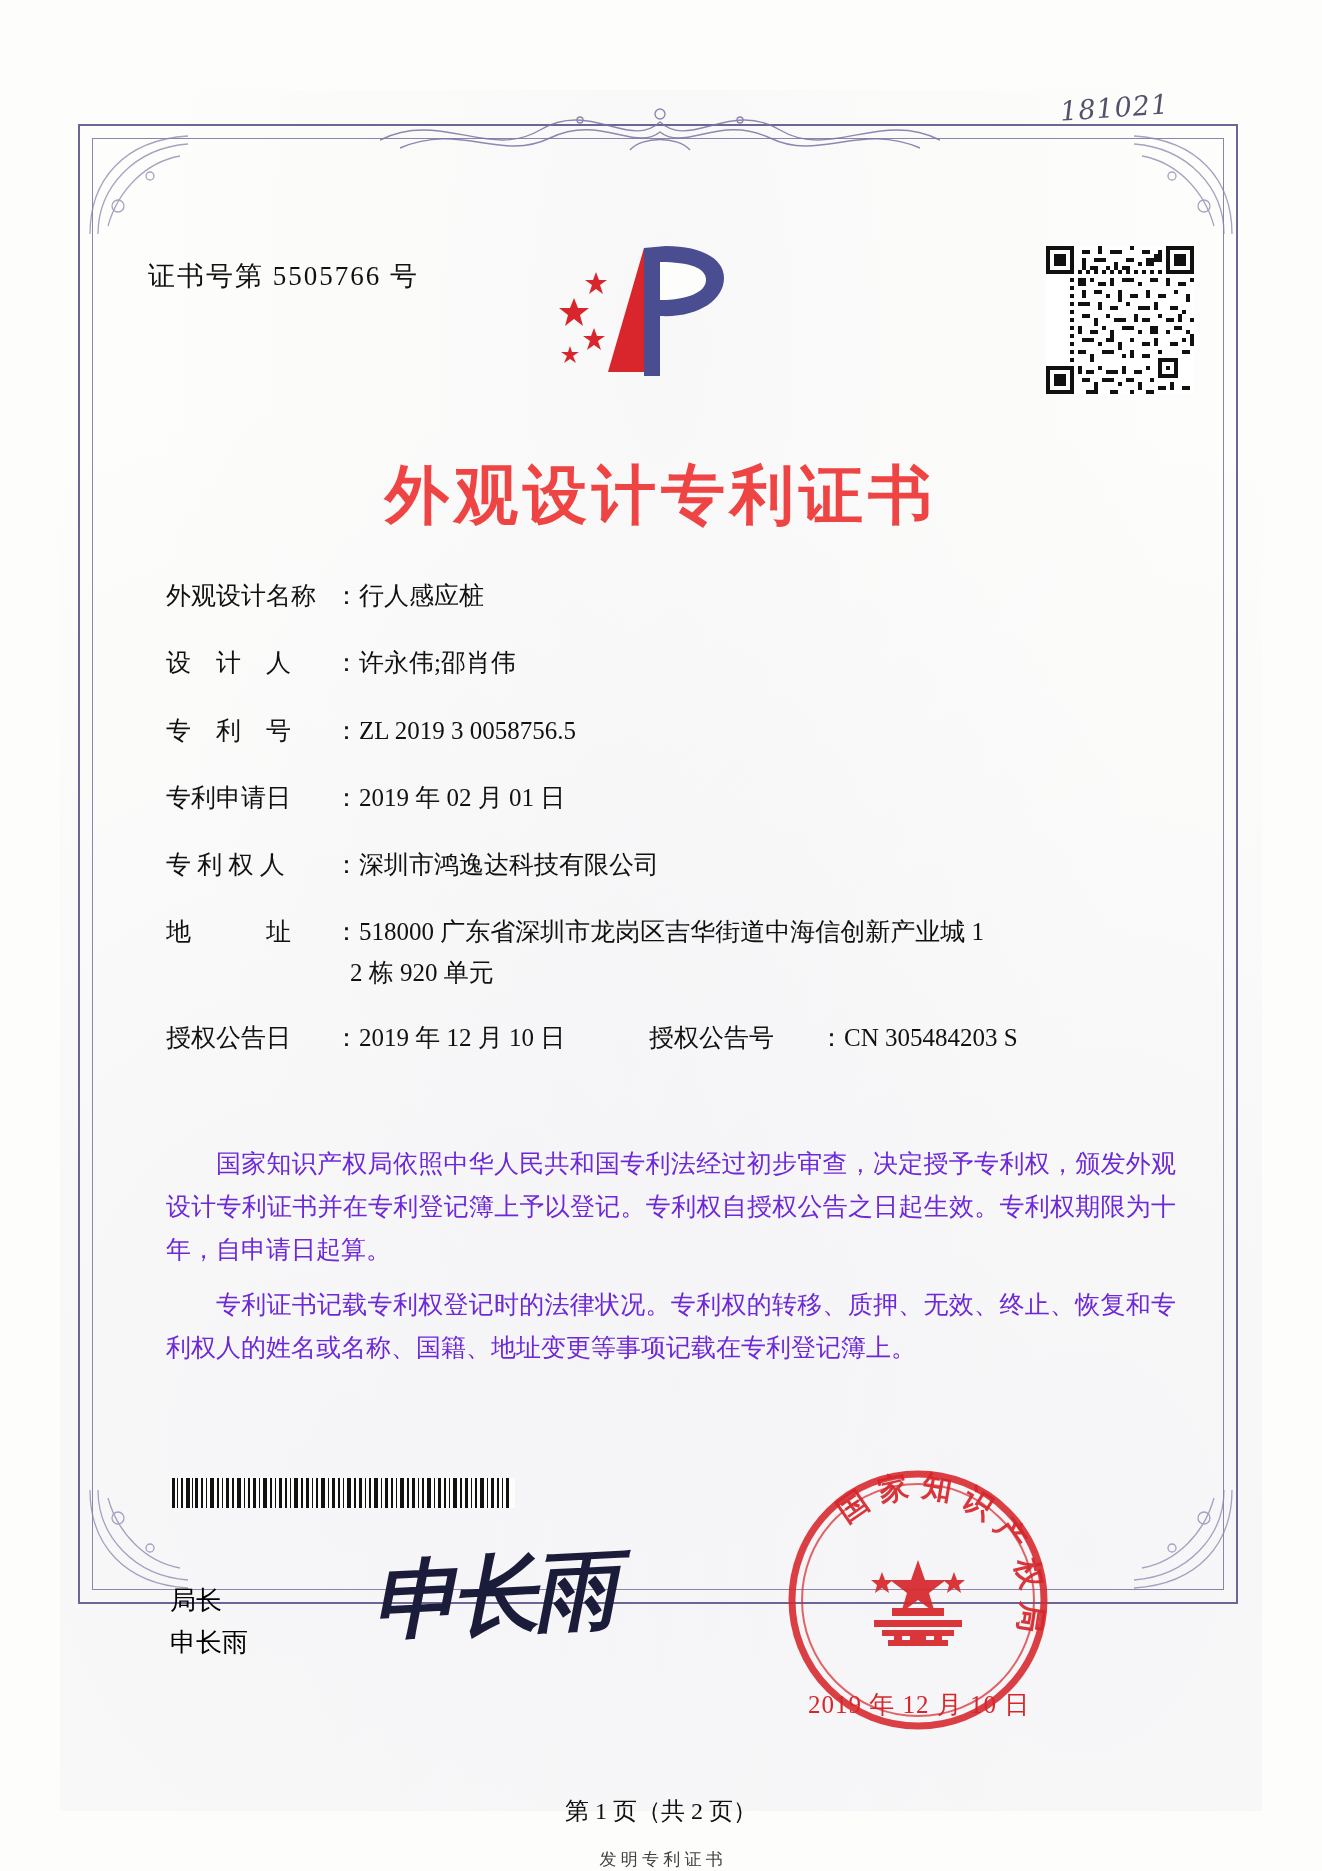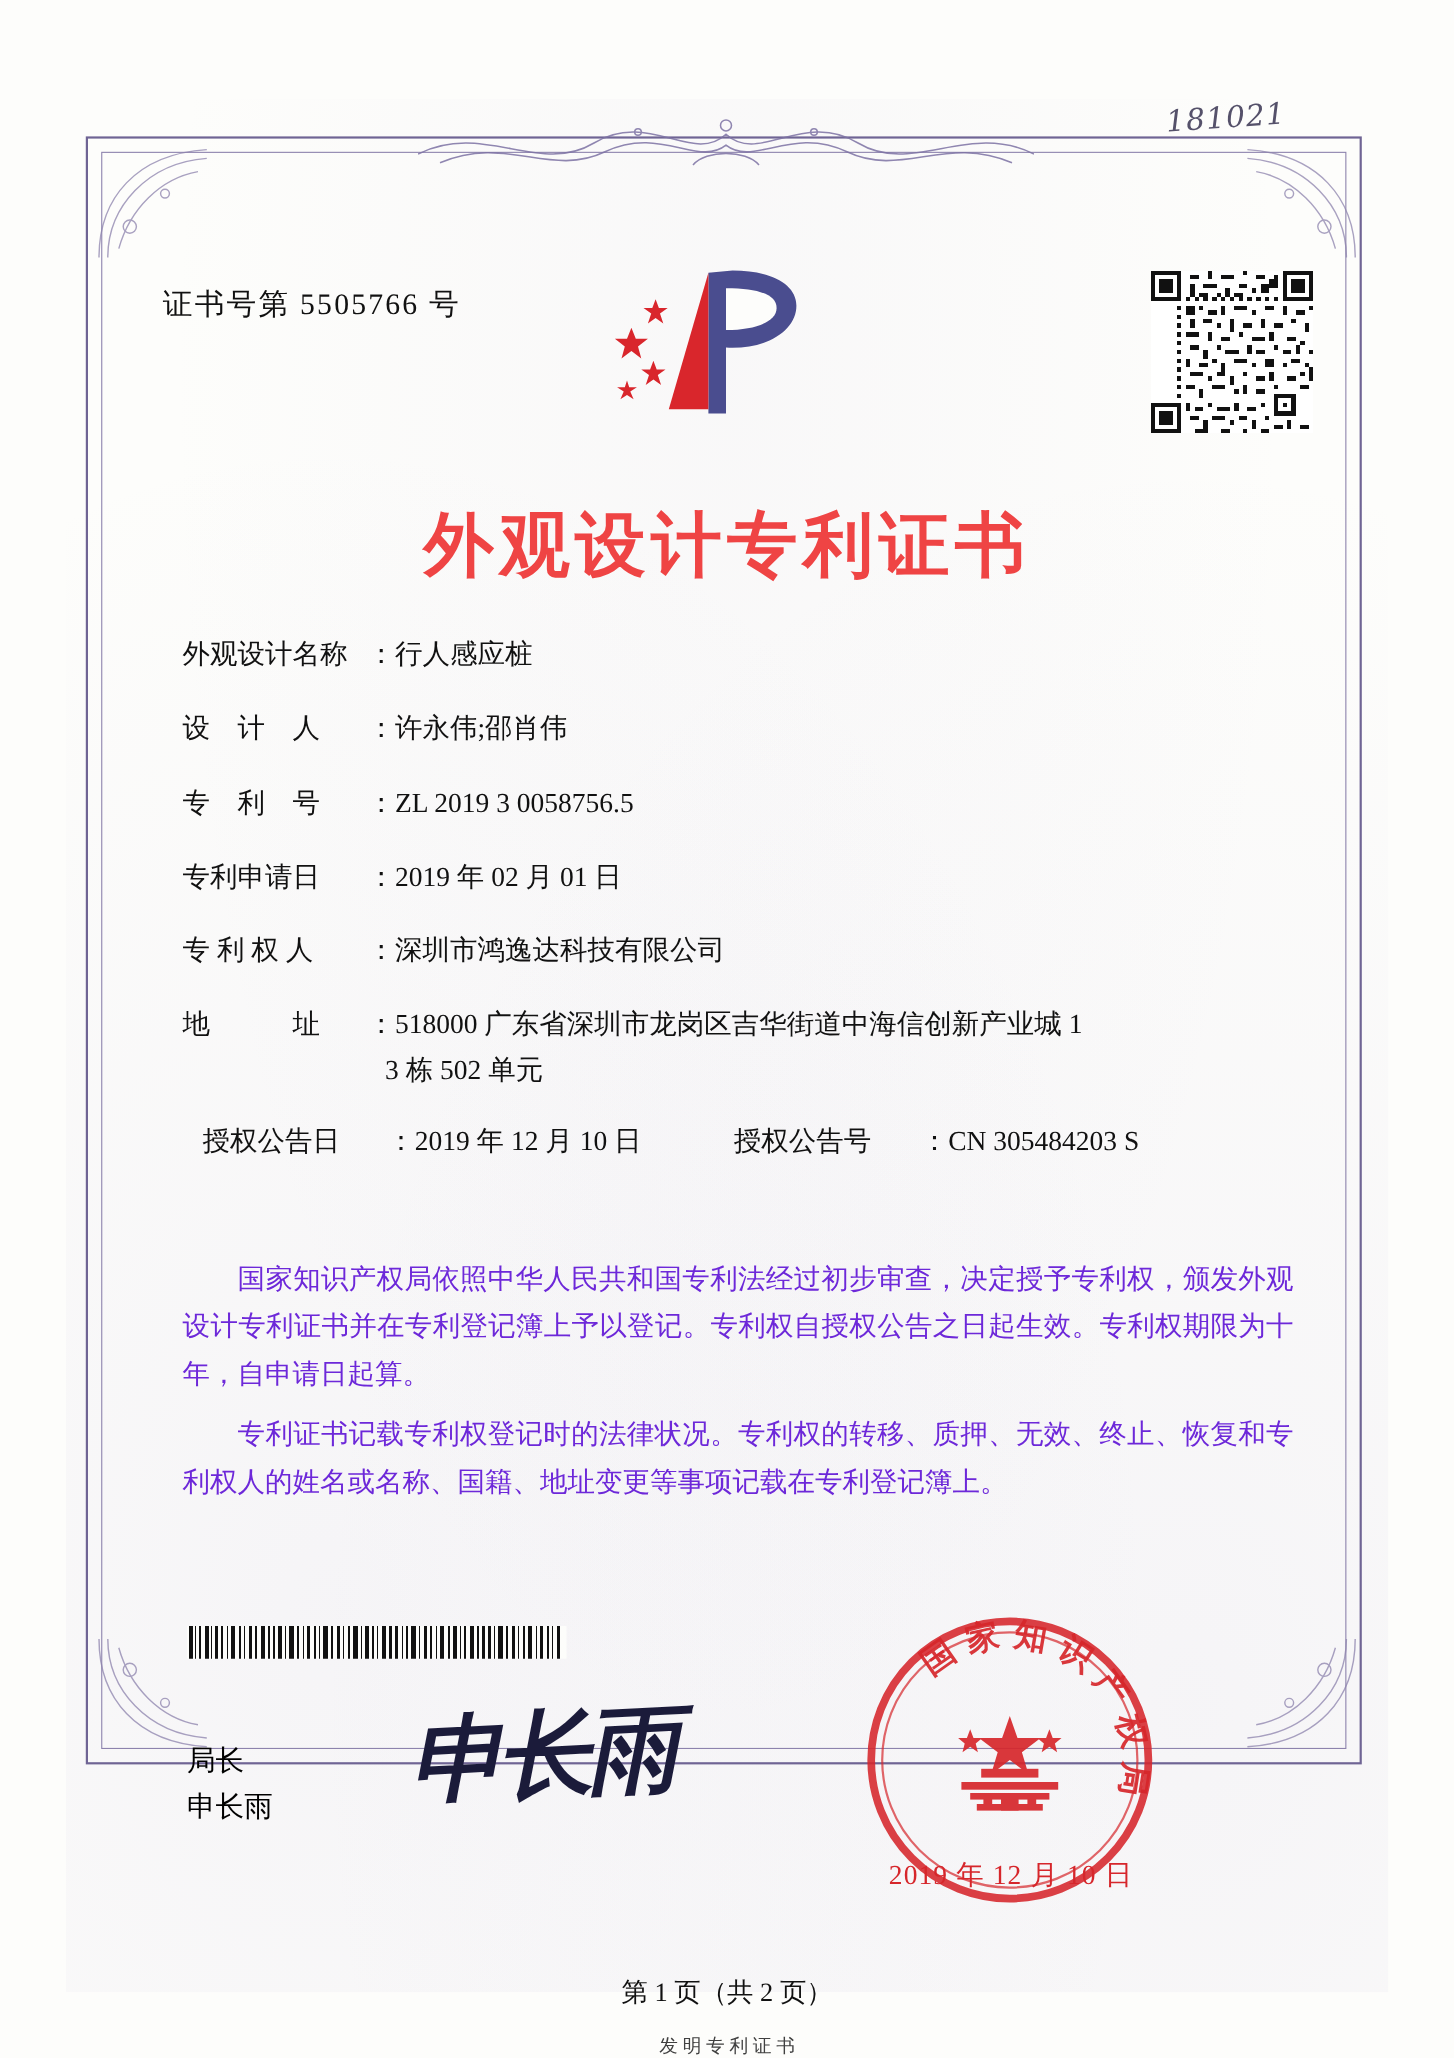--- a/index.html
+++ b/index.html
@@ -165,21 +165,21 @@
     font-size: 25px;
   }
 
   
   .row-split {
     display: flex;
     align-items: baseline;
     margin-bottom: 26px;
     line-height: 1.45;
   }
-  .row-split .left-label { width: 168px; flex: 0 0 168px; white-space: pre; margin-left: 18px; }
+  .row-split .left-label { width: 168px; flex: 0 0 168px; white-space: pre; }
   .row-split .left-val { flex: 0 0 290px; }
   .row-split .right-label { flex: 0 0 170px; white-space: pre; }
   .row-split .right-val { flex: 1 1 auto; }
 
   
   .paragraphs {
     position: absolute;
     left: 166px;
     top: 1142px;
     width: 1010px;
@@ -543,21 +543,21 @@
       <span class="field-label">专 利 权 人</span>
       <span class="field-colon">：</span>
       <span class="field-value">深圳市鸿逸达科技有限公司</span>
     </div>
 
     <div class="field-row">
       <span class="field-label">地　　　址</span>
       <span class="field-colon">：</span>
       <span class="field-value">518000 广东省深圳市龙岗区吉华街道中海信创新产业城 1</span>
     </div>
-    <div class="field-value-2">3 栋 502 单元</div>
+    <div class="field-value-2">2 栋 920 单元</div>
 
     <div class="row-split">
       <span class="left-label">授权公告日</span>
       <span class="field-colon">：</span>
       <span class="left-val">2019 年 12 月 10 日</span>
       <span class="right-label">授权公告号</span>
       <span class="field-colon">：</span>
       <span class="right-val">CN 305484203 S</span>
     </div>
 

